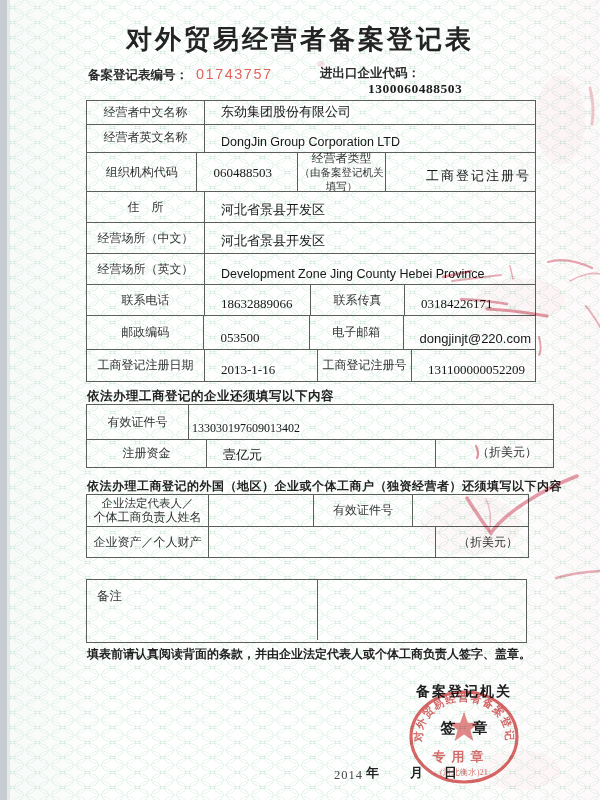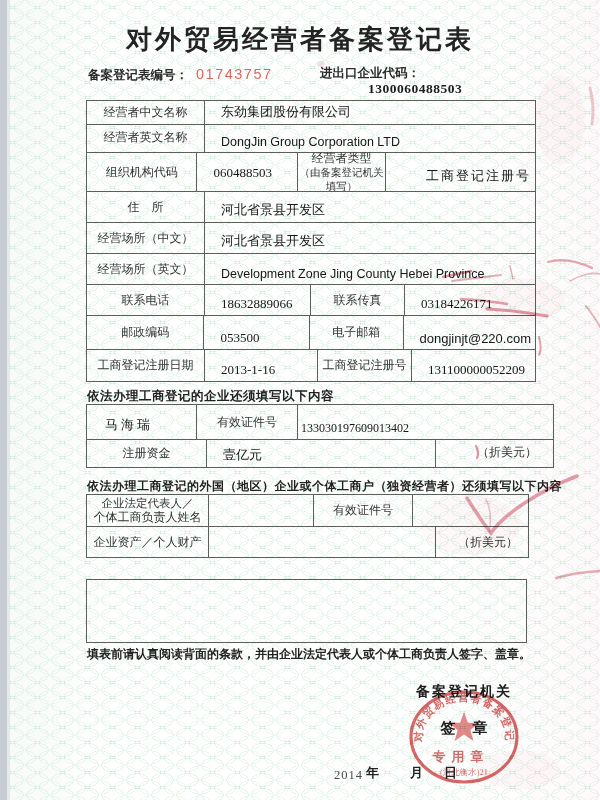--- a/index.html
+++ b/index.html
@@ -175,23 +175,20 @@
       <div class="cell val p32 flex1">
           <span>131100000052209</span>
         </div>
     </div>
   </div>
 
   <div class="abs sec-h" style="top:388px;">依法办理工商登记的企业还须填写以下内容</div>
 
   <div class="tbl" style="left:86px;top:404px;width:466px;">
     <div class="row" style="height:34px;">
-      <div class="cell val p18" style="width:109px;padding-bottom:5px;">
-          <span>马海瑞</span>
-        </div>
       <div class="cell lbl" style="width:101px;">
           <span>有效证件号</span>
         </div>
       <div class="cell val p3 flex1">
           <span>133030197609013402</span>
         </div>
     </div>
     <div class="row" style="height:27px;">
       <div class="cell lbl" style="width:119px;">
           <span>注册资金</span>
@@ -233,20 +230,23 @@
           <span></span>
         </div>
       <div class="cell usd usd3 flex1">
           <span>（折美元）</span>
         </div>
     </div>
   </div>
 
   <div class="tbl" style="left:86px;top:579px;width:439px;height:62px;">
     <div class="row" style="height:60px;">
+      <div class="cell" style="width:230px;align-items:flex-start;padding:8px 0 0 10px;font-size:12.5px;color:#333;">
+          <span>备注</span>
+        </div>
       <div class="cell flex1">
           <span></span>
         </div>
     </div>
   </div>
 
   <div class="abs notice">填表前请认真阅读背面的条款，并由企业法定代表人或个体工商负责人签字、盖章。</div>
 
   <div class="abs authority">备案登记机关</div>
   <div class="abs seal-sign">

